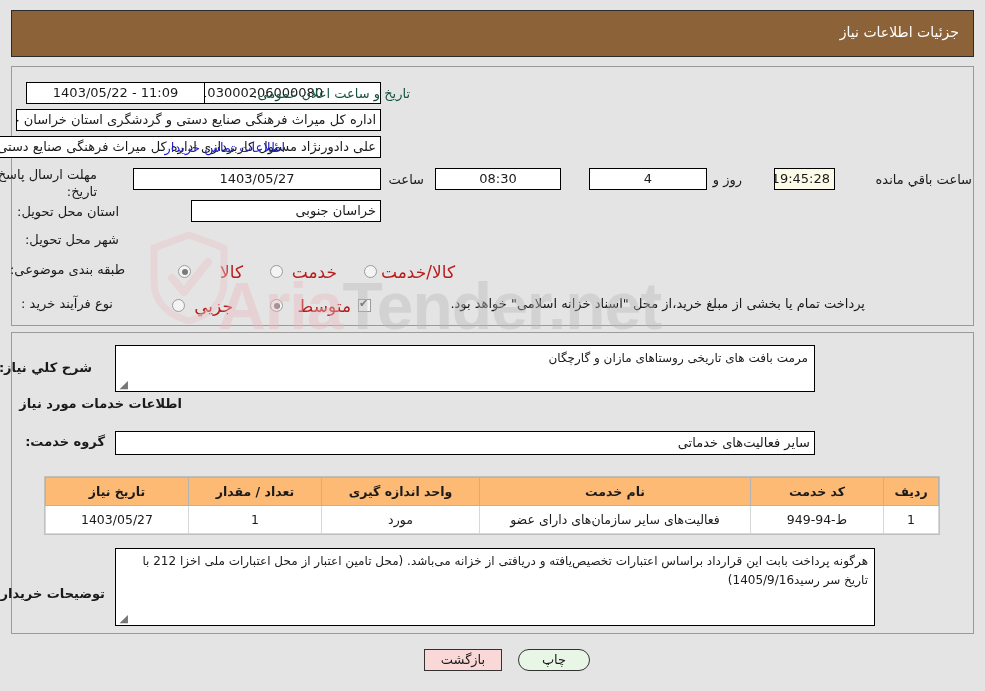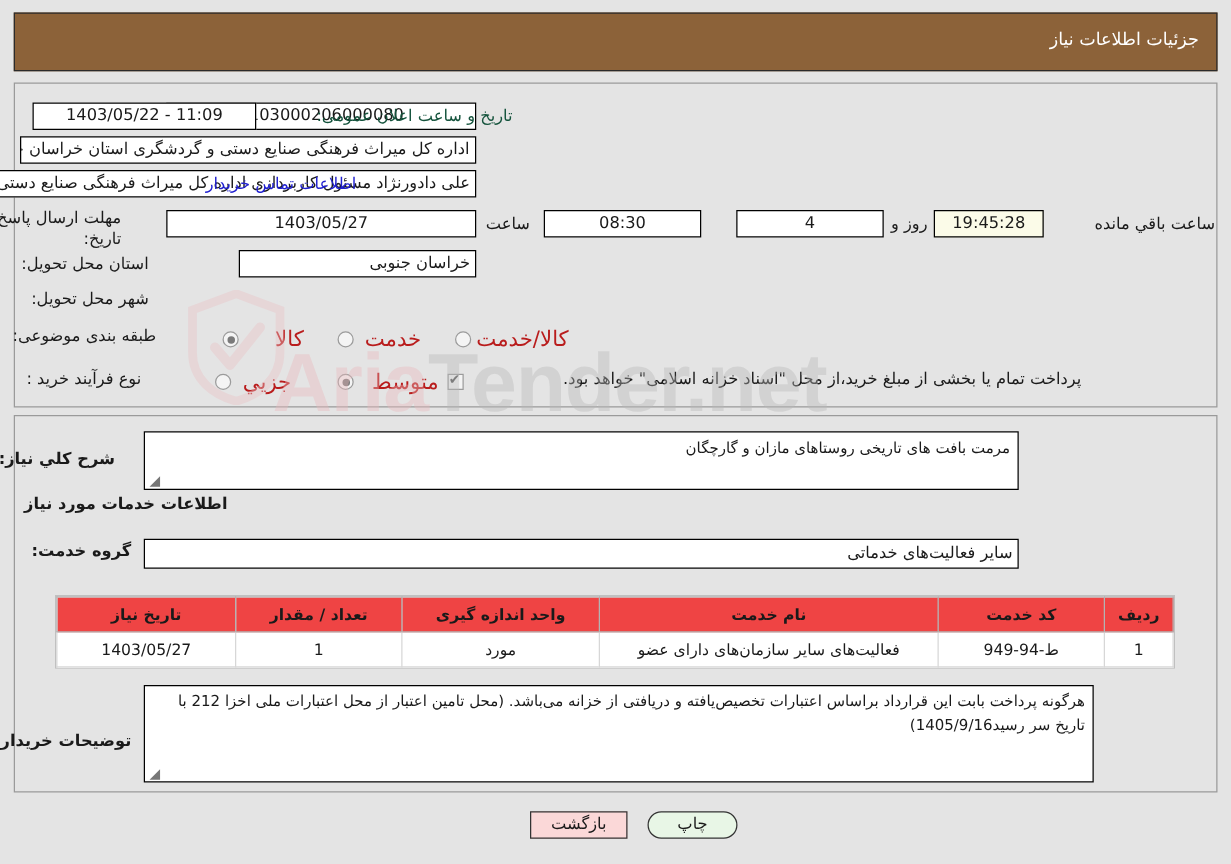--- a/index.html
+++ b/index.html
@@ -164,21 +164,21 @@
     border: 1px solid #c0c0c0;
     background: #fff;
     box-sizing: border-box;
   }
   table.grid {
     border-collapse: collapse;
     width: 100%;
     font-size: 12.5px;
   }
   table.grid th {
-    background: #ef4444;
+    background: #fdba74;
     color: #1a1a1a;
     font-weight: bold;
     border: 1px solid #b3b3b3;
     height: 27px;
     padding: 0 6px;
     text-align: center;
     white-space: nowrap;
   }
   table.grid td {
     background: #ffffff;
@@ -259,21 +259,21 @@
   <div class="link-blue" style="right:700px; top:140px;">اطلاعات تماس خریدار</div>
 
   <div class="lbl" style="right:888px; top:167px;">مهلت ارسال پاسخ: تا</div>
   <div class="lbl" style="right:888px; top:184px;">تاریخ:</div>
 
   <div class="fld" style="right:604px; top:168px; width:248px;">1403/05/27</div>
   <div class="lbl" style="right:561px; top:172px;">ساعت</div>
   <div class="fld" style="right:424px; top:168px; width:126px;">08:30</div>
   <div class="fld" style="right:278px; top:168px; width:118px;">4</div>
   <div class="lbl" style="right:243px; top:172px;">روز و</div>
-  <div class="fld yellowish" style="right:150px; top:168px; width:88px;">19:45:28</div>
+  <div class="fld yellowish" style="right:150px; top:168px; width:61px;">19:45:28</div>
   <div class="lbl" style="right:13px; top:172px;">ساعت باقي مانده</div>
 
   <div class="lbl" style="right:866px; top:204px;">استان محل تحویل:</div>
   <div class="fld rtl-right" style="right:604px; top:200px; width:190px;">خراسان جنوبی</div>
 
   <div class="lbl" style="right:866px; top:232px;">شهر محل تحویل:</div>
 
   <div class="lbl" style="right:860px; top:262px;">طبقه بندی موضوعی:</div>
 
   <div class="radio on" style="right:794px; top:265px;"></div>

